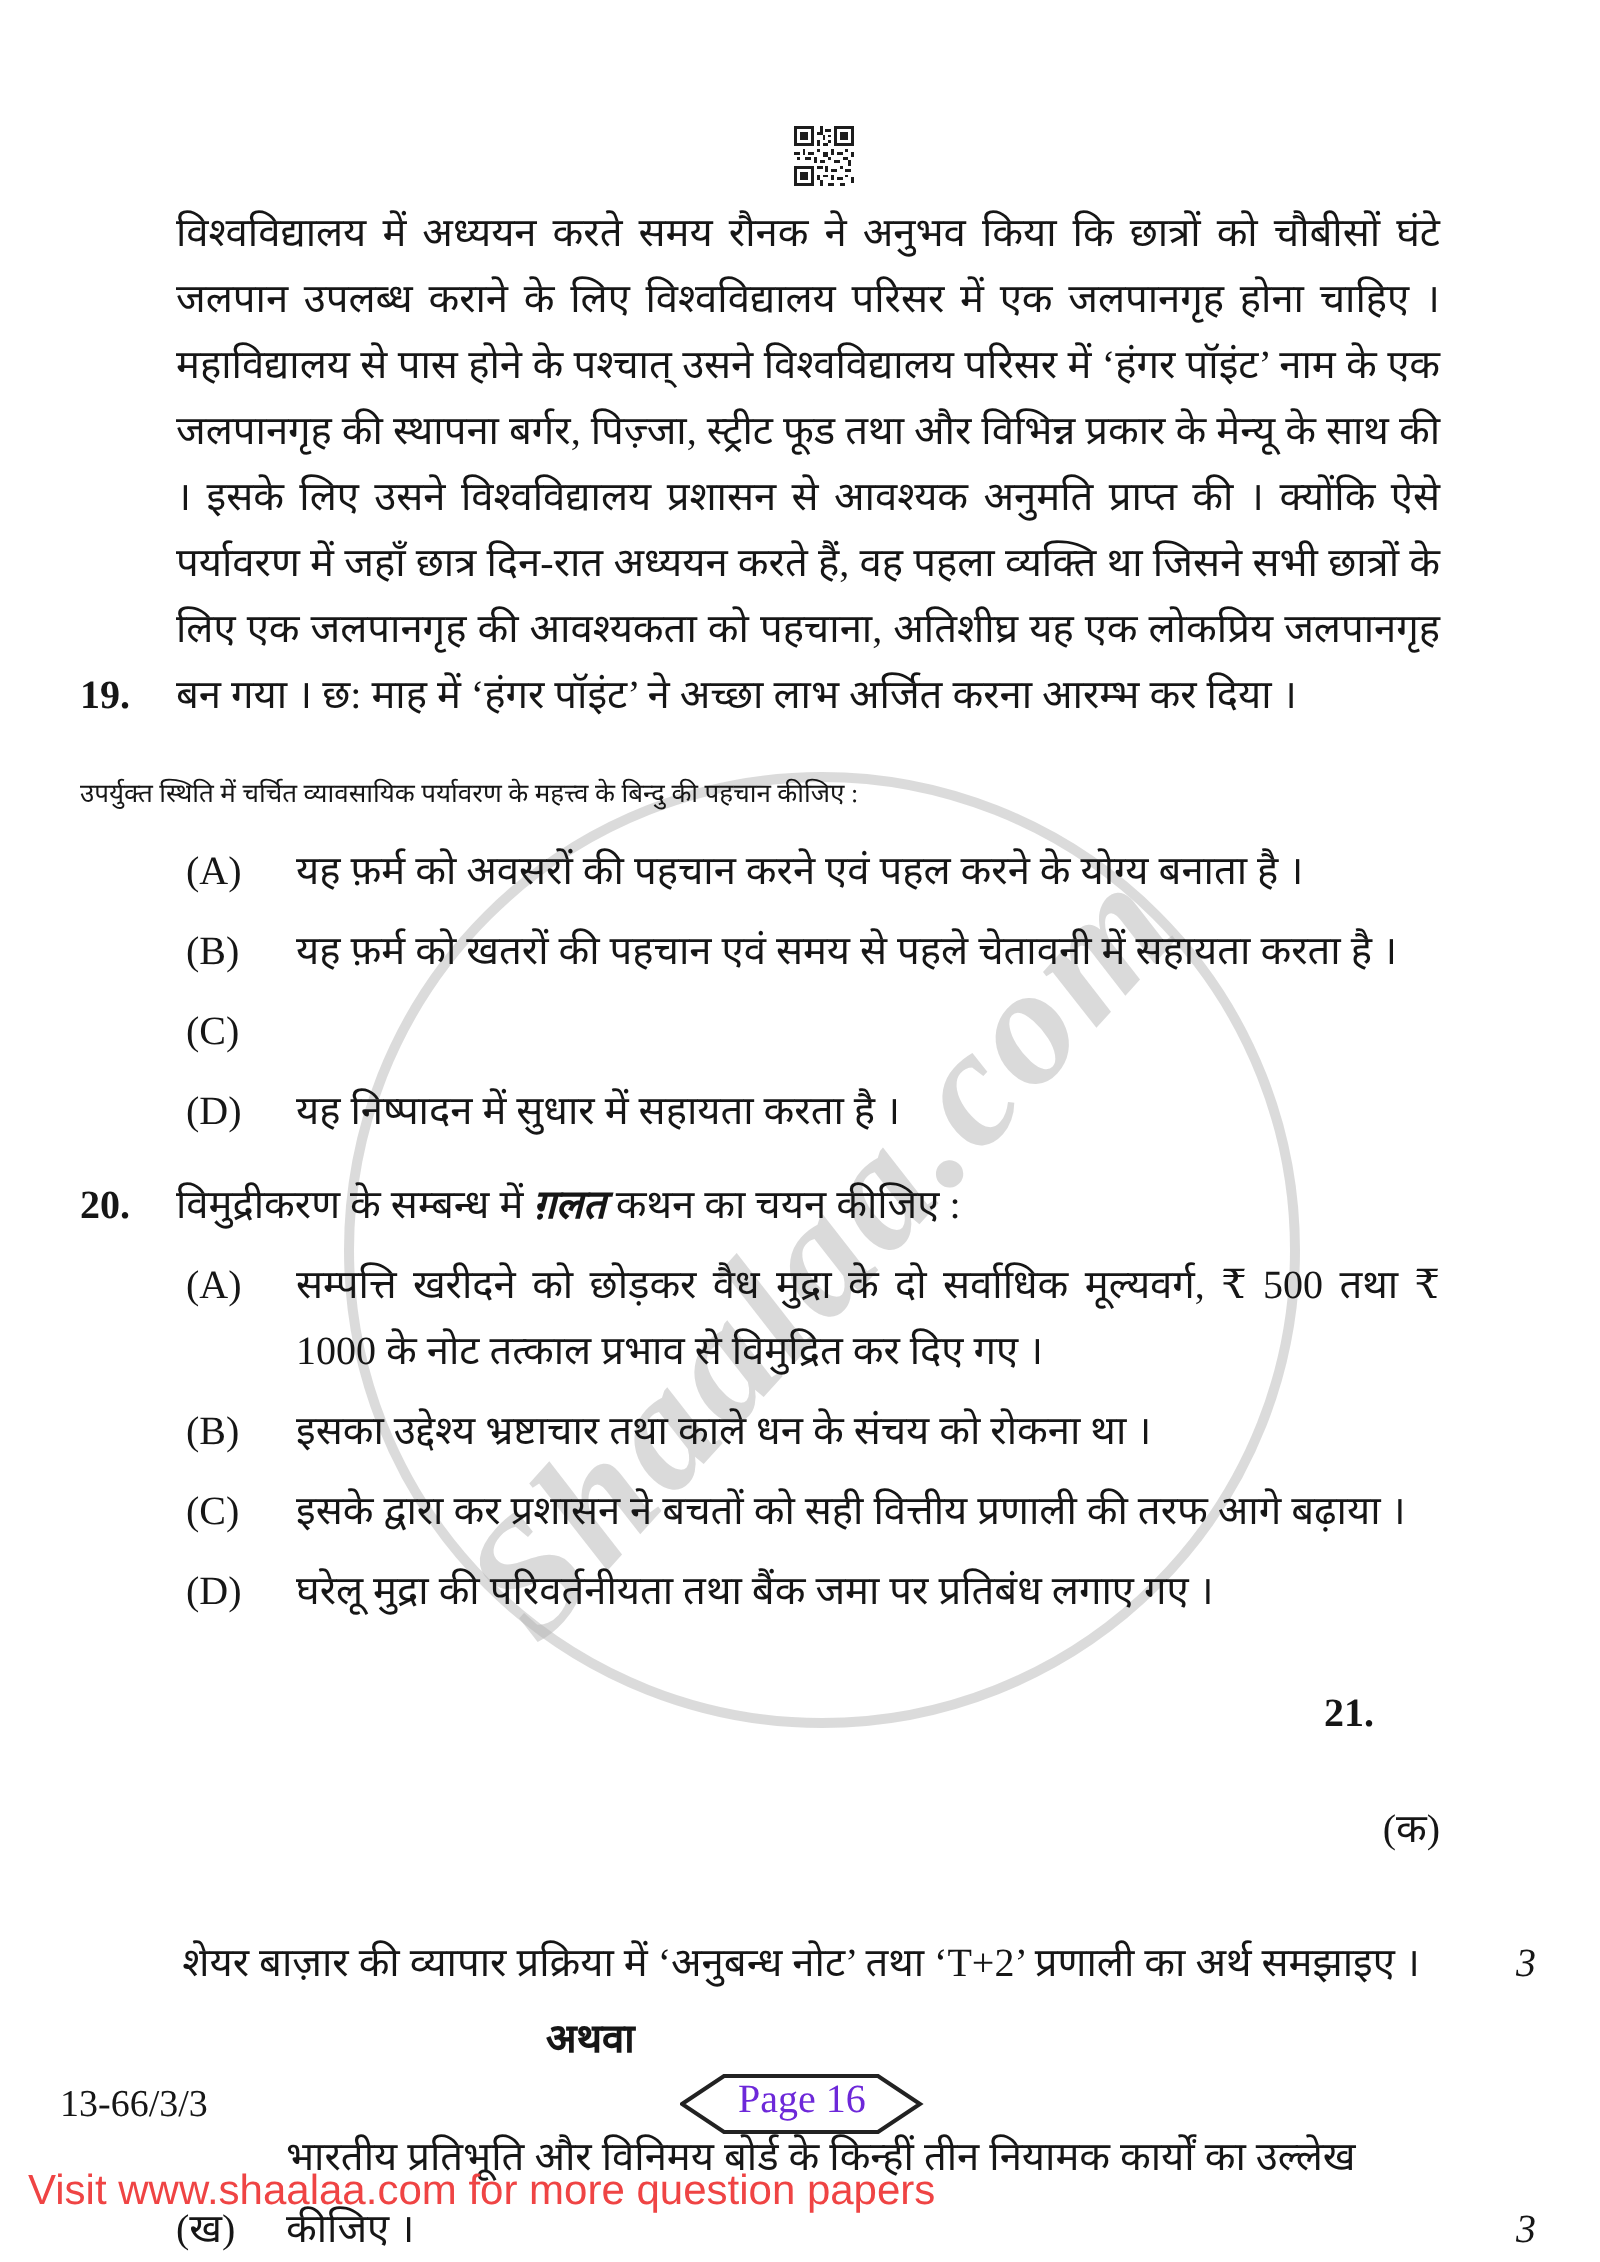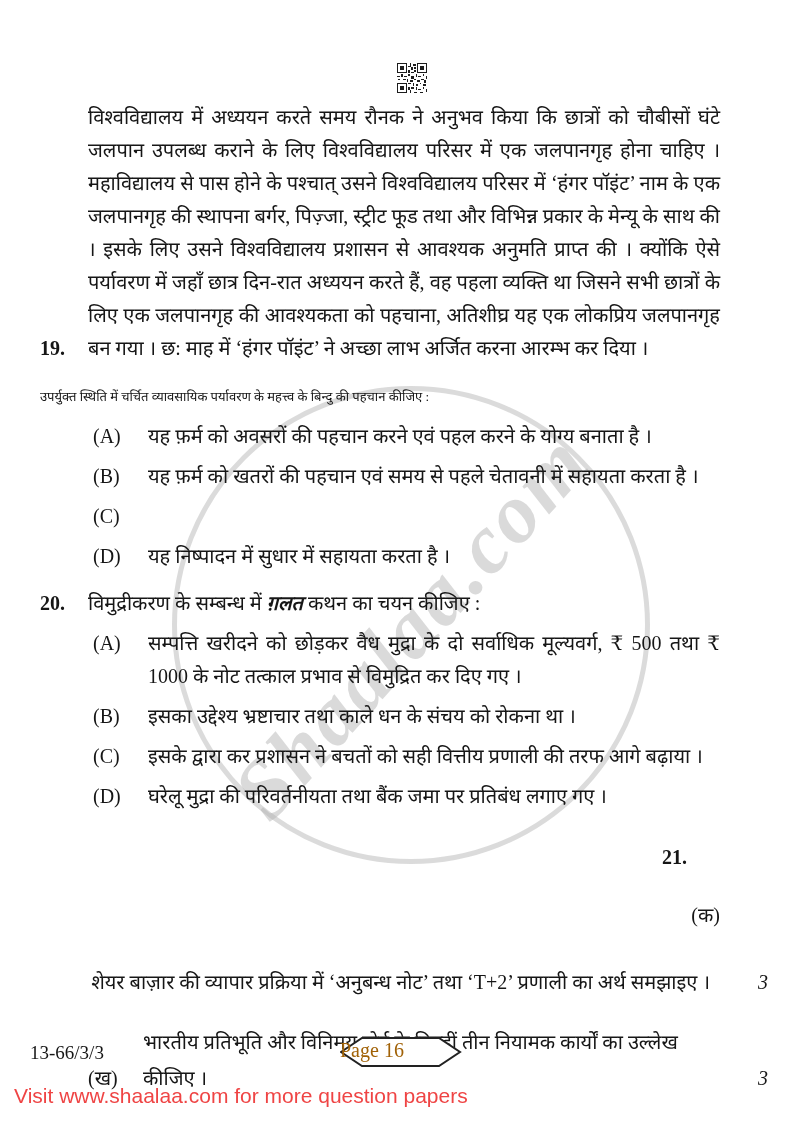--- a/index.html
+++ b/index.html
@@ -45,22 +45,22 @@
   .marks {
     position:absolute; right:-48px; bottom:0;
     font-style:italic; font-size:20px; line-height:36px; color:#161616;
   }
   .or-label { margin-left:233px; margin-top:4px; font-weight:bold; font-size:20px; line-height:33px; }
   .part-b { margin-top:12px; }
   
   .footer-code { position:absolute; left:30px; top:1042px; font-size:19px; z-index:1; }
   .page-badge { position:absolute; left:340px; top:1035px; z-index:1; width:122px; height:34px; }
   .page-badge .badge-label {
-    position:absolute; left:0; top:4px; width:122px; text-align:left;
-    font-size:20px; color:#a16207;
+    position:absolute; left:0; top:4px; width:122px; text-align:center;
+    font-size:20px; color:#6d28d9;
   }
   .visit-note {
     position:absolute; left:14px; top:1084px; z-index:1;
     font-family:"Liberation Sans","DejaVu Sans",sans-serif;
     font-size:21px; color:#ef4444;
   }
 </style>
 </head>
 <body>
 
@@ -176,20 +176,21 @@
 
     <div class="qrow q21">
       <div class="qnum">21.</div>
       <div class="part-letter">(क)</div>
       <div class="part-text">
         <span>शेयर बाज़ार की व्यापार प्रक्रिया में ‘अनुबन्ध नोट’ तथा ‘T+2’ प्रणाली का अर्थ समझाइए ।</span>
         <span class="marks">3</span>
       </div>
     </div>
 
+    <div class="or-label">अथवा</div>
 
     <div class="qrow part-b">
       <div class="qnum"></div>
       <div class="part-letter">(ख)</div>
       <div class="part-text">
         <span>भारतीय प्रतिभूति और विनिमय बोर्ड के किन्हीं तीन नियामक कार्यों का उल्लेख कीजिए ।</span>
         <span class="marks">3</span>
       </div>
     </div>
 

